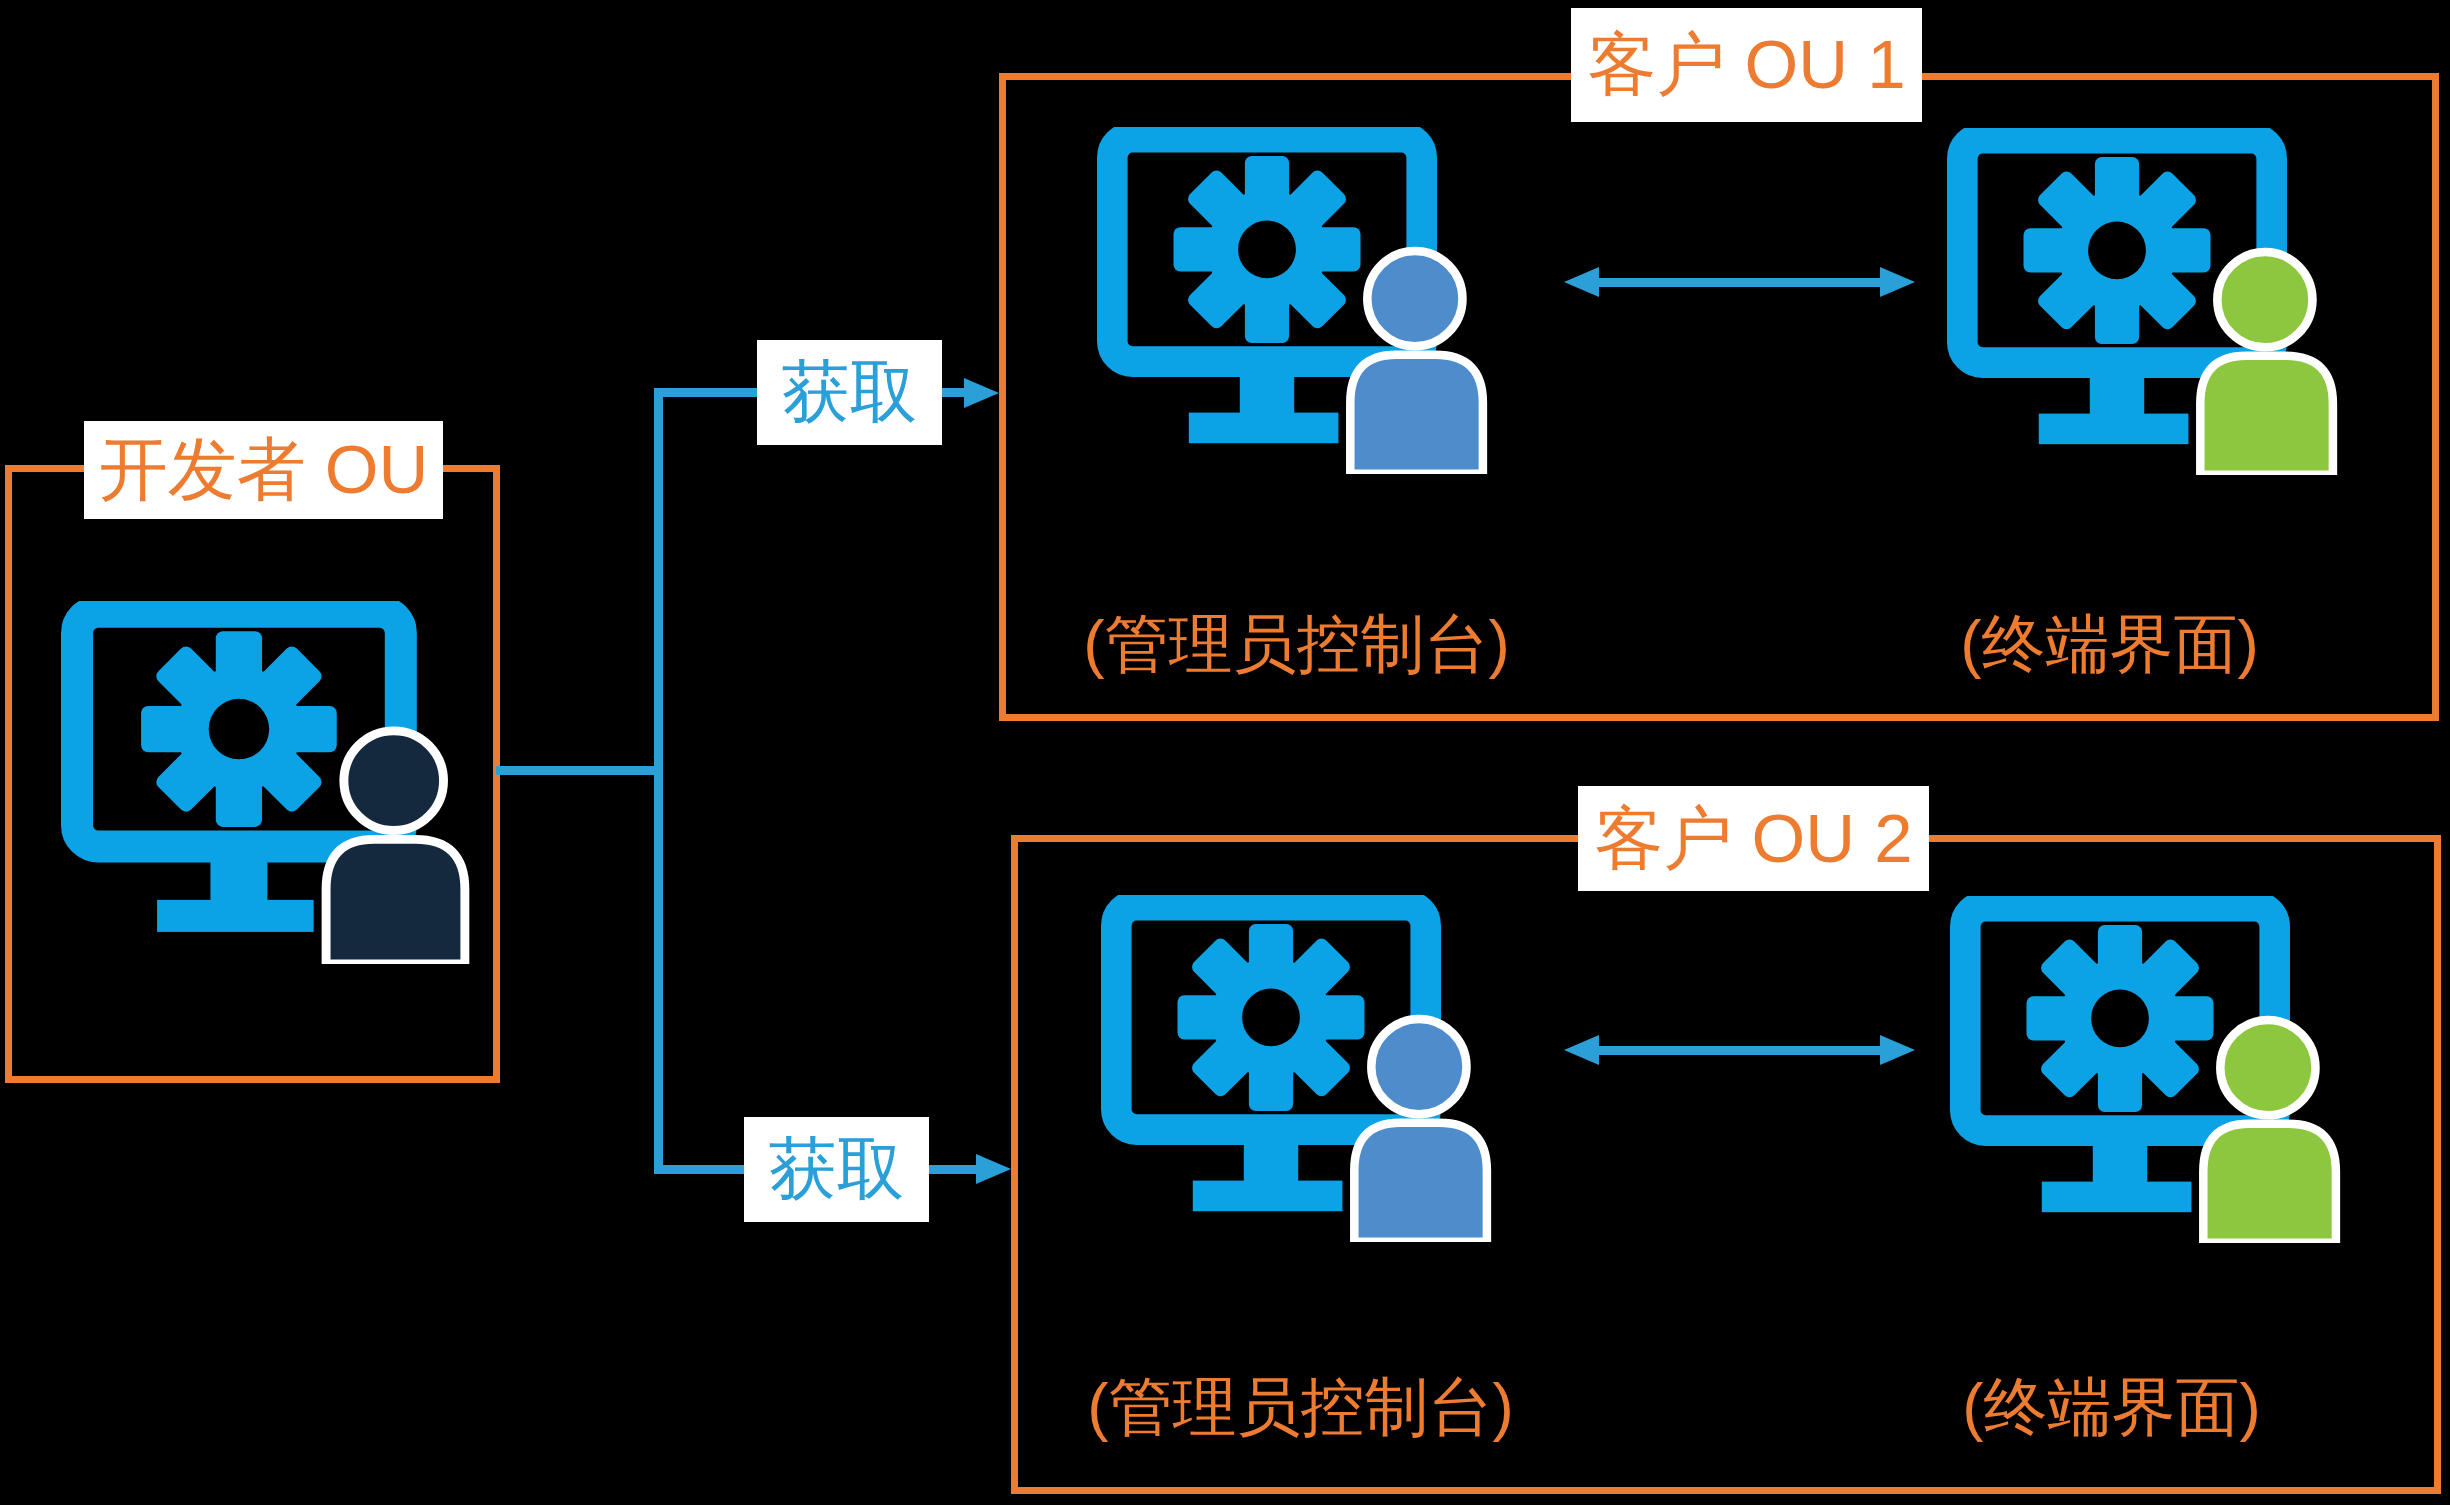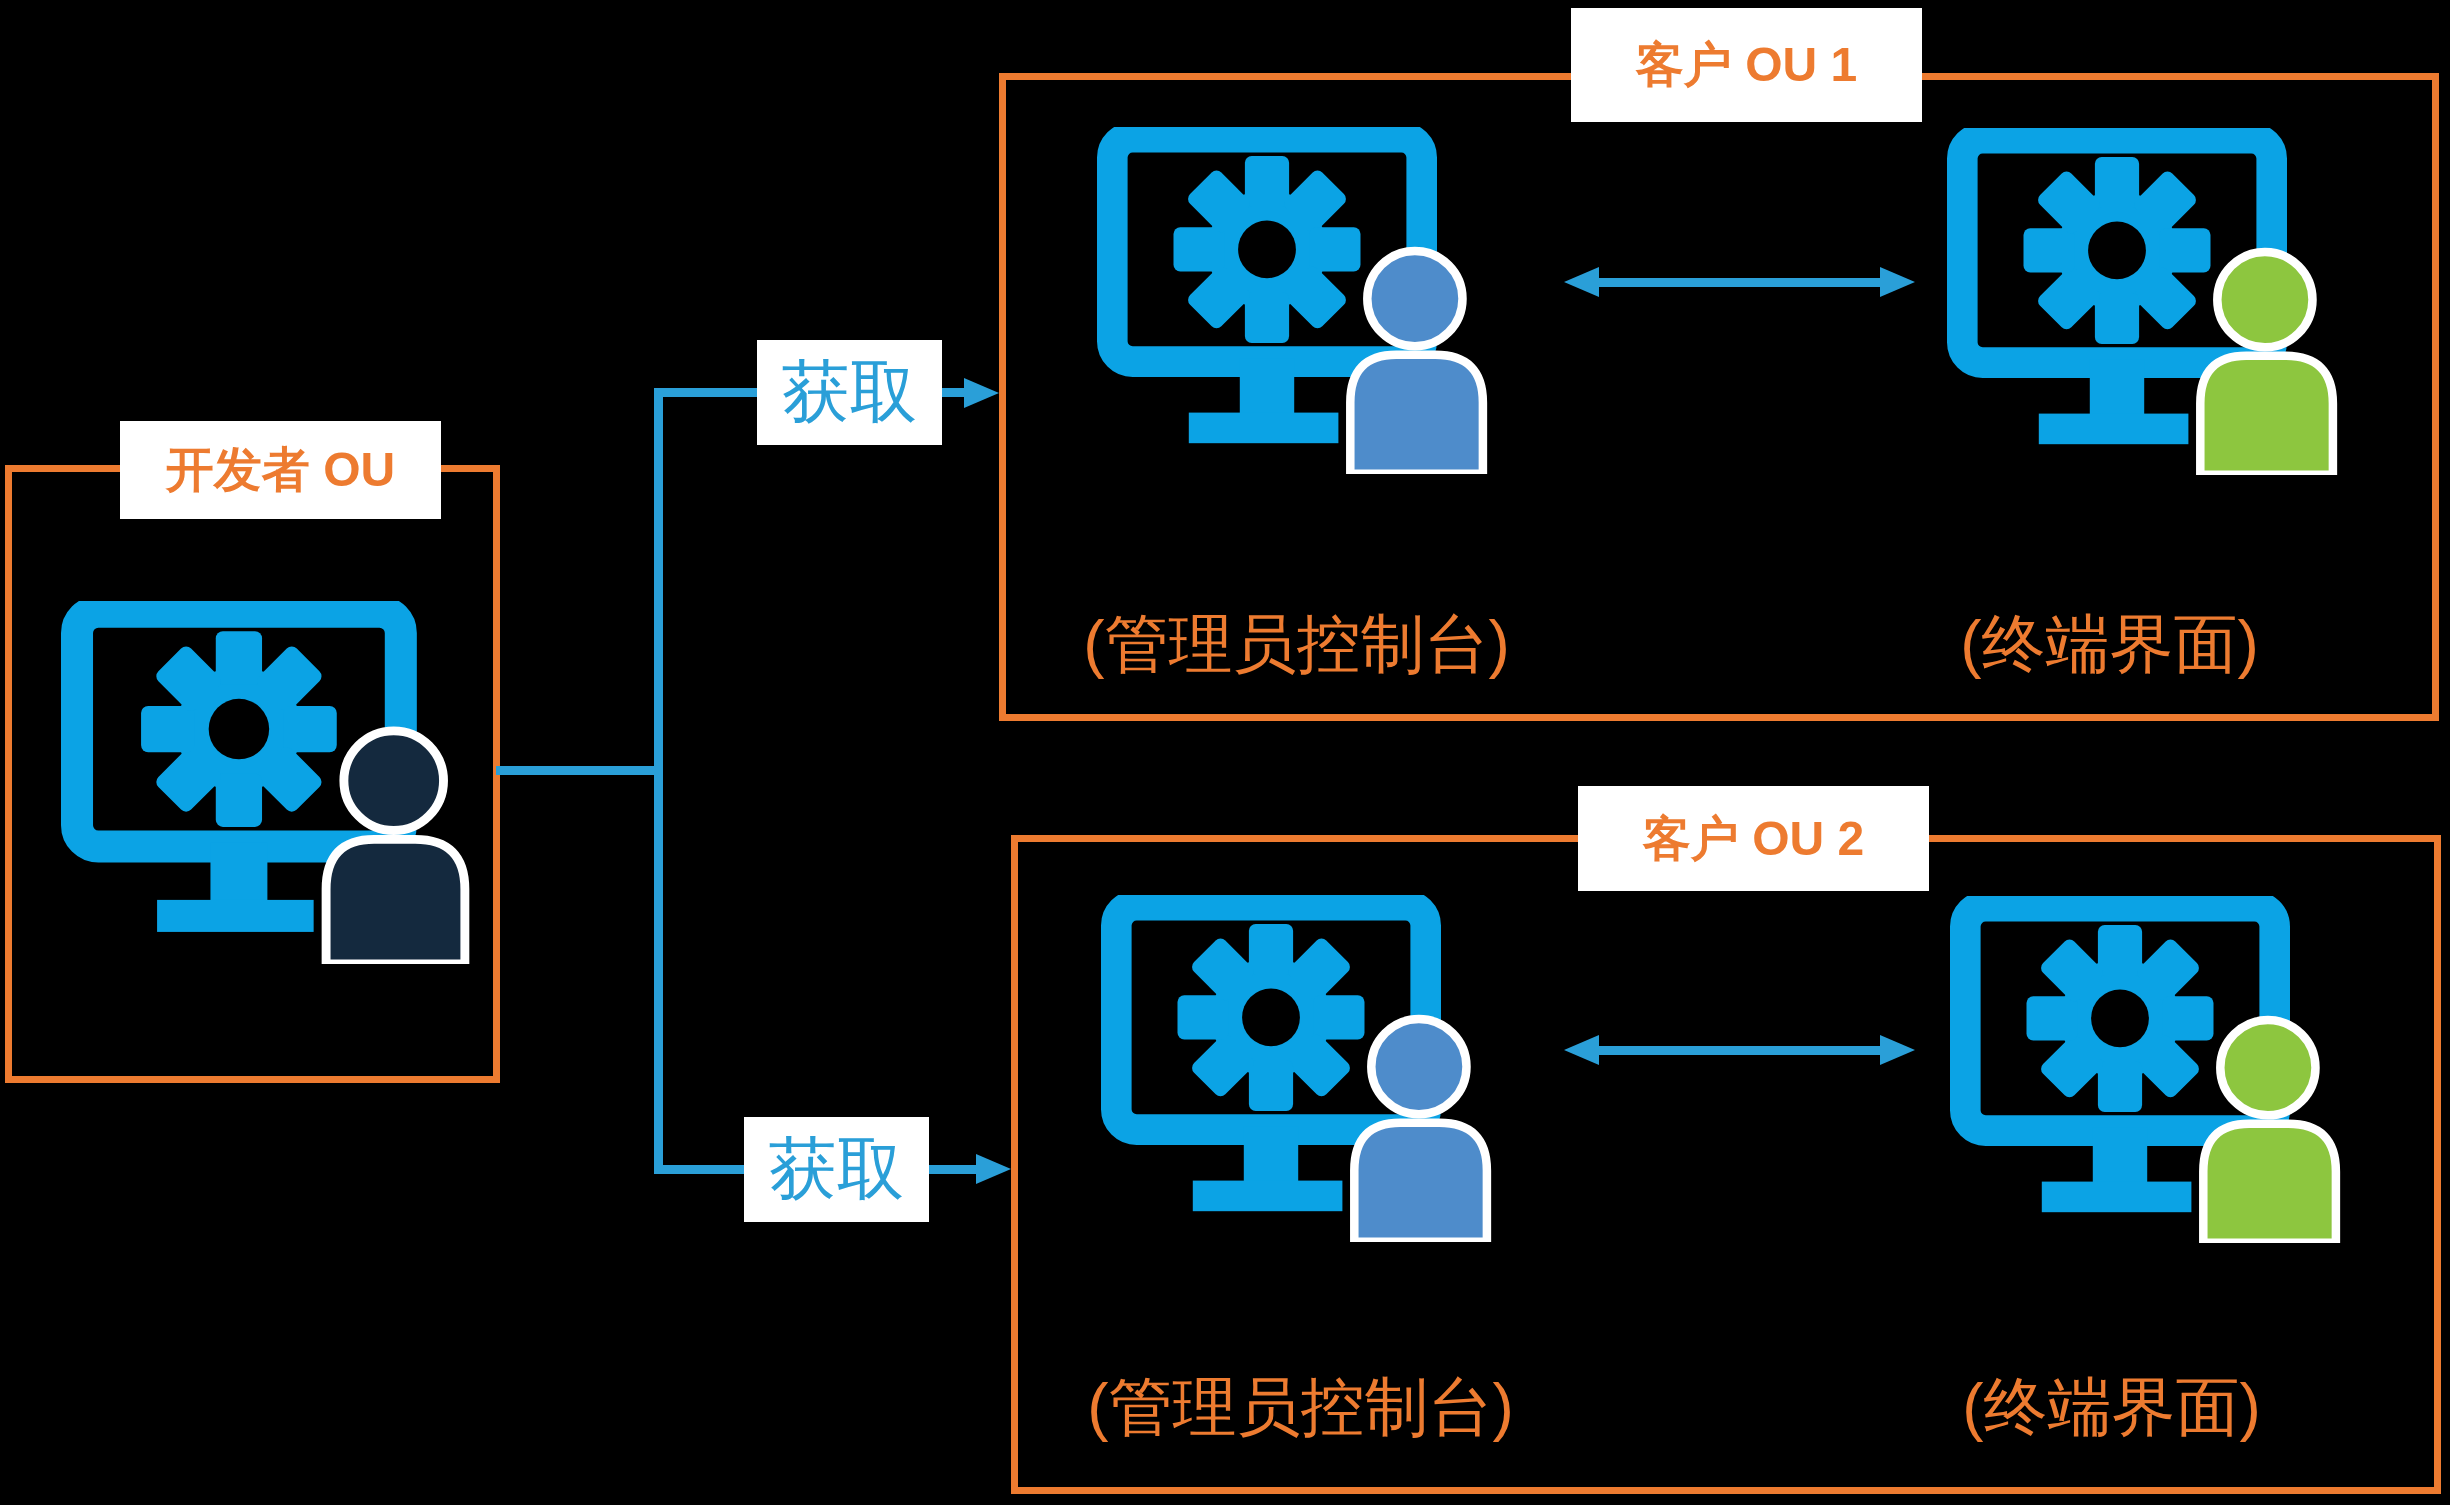--- a/index.html
+++ b/index.html
@@ -14,23 +14,22 @@
     position:absolute;
     border:7.6px solid var(--orange,#ED7B30);
     box-sizing:border-box;
     background:transparent;
   }
   .white-label{
     position:absolute;
     background:var(--label-bg,#fff);
     color:var(--orange,#ED7B30);
     display:flex;align-items:center;justify-content:center;
-    font-size:48px;
+    font-size:69px;
     white-space:nowrap;
-    font-weight:bold;
   }
   .edge-label{
     position:absolute;
     background:var(--label-bg,#fff);
     color:var(--line,#2A9FD8);
     display:flex;align-items:center;justify-content:center;
     font-size:68px;
     white-space:nowrap;
     text-align:center;
   }
@@ -66,21 +65,21 @@
   .pc-frame{fill:none;stroke:var(--mon,#0BA3E5);stroke-width:9;}
   .pc-fill{fill:var(--mon,#0BA3E5);}
   .pc-person{fill:var(--person,#14293E);stroke:#fff;stroke-width:2.5;}
 </style>
 </head>
 <body>
 
 <div id="stage">
 
   <div class="ou-box" style="left:4.6px;top:465px;width:495px;height:618px;"></div>
-  <div class="white-label" style="left:84px;top:421px;width:321px;height:98px;margin-left:36px;">开发者 OU</div>
+  <div class="white-label" style="left:84px;top:421px;width:359px;height:98px;">开发者 OU</div>
 
   <div class="pc-icon" style="left: 61px; top: 601px; width: 427px; --person: #14293E;">
     <svg viewBox="0 0 120 102">
       <rect class="pc-frame" x="4.5" y="3" width="91" height="66" rx="6"></rect>
       <rect class="pc-fill" x="42" y="68" width="16" height="18"></rect>
       <rect class="pc-fill" x="27" y="84" width="44" height="9"></rect>
       <g transform="translate(50,36)">
         <circle class="pc-fill" r="17.5"></circle>
         <g class="pc-fill">
           <rect x="-6.5" y="-27.5" width="13" height="15" rx="2"></rect>

